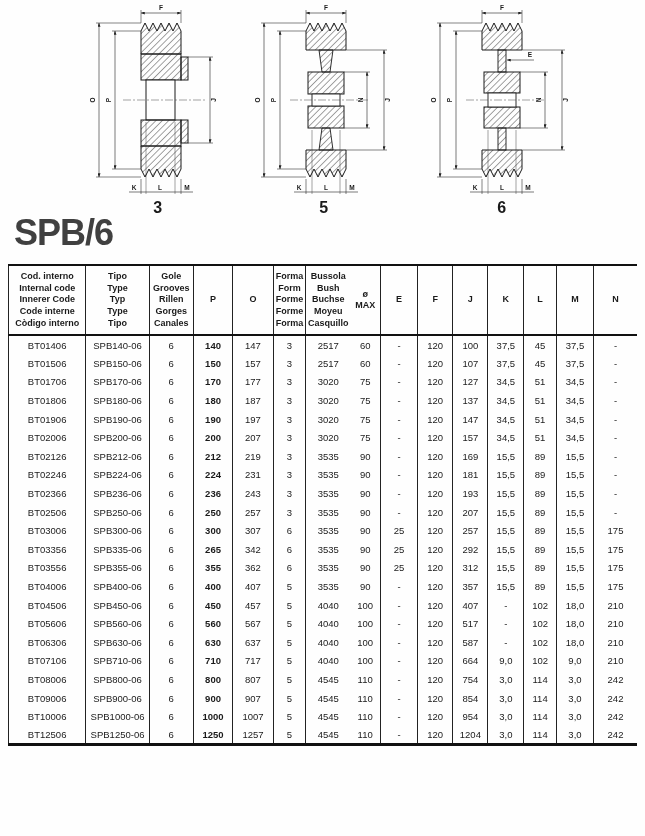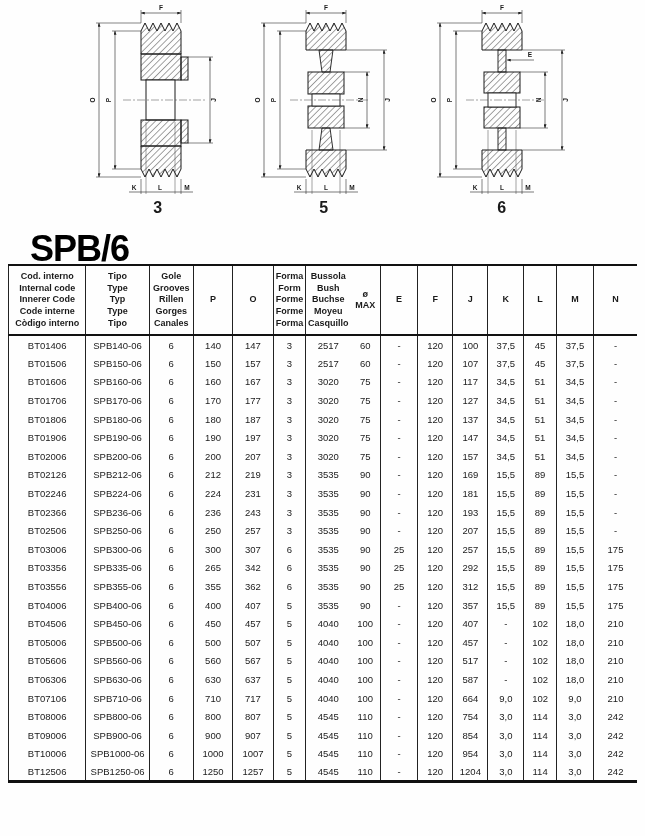--- a/index.html
+++ b/index.html
@@ -26,21 +26,21 @@
   }
   .dim-letter {
     font-family: "Liberation Sans", sans-serif;
     font-size: 6.5px; font-weight: bold; fill: #1a1a1a;
   }
 
   
   .page-title {
     position: absolute; top: 212px; left: 14px;
     font-size: 36px; font-weight: bold; letter-spacing: -1px;
-    margin: 16px; color: #000000;
+    margin: 0; color: #404040;
   }
 
   
   .spec-table-wrap { position: absolute; top: 264px; left: 8px; width: 629px; }
   table.spec {
     border-collapse: collapse; table-layout: fixed; width: 629px;
   }
   table.spec thead tr {
     border-top: 2px solid #111;
     border-bottom: 2px solid #111;
@@ -53,21 +53,21 @@
   }
   table.spec th:first-child, table.spec td:first-child { border-left: 1px solid #222; }
   
   table.spec th:nth-child(7), table.spec td:nth-child(7) { border-right: none; }
   table.spec th:last-child, table.spec td:last-child { border-right: none; }
   table.spec th {
     font-size: 9px; font-weight: bold; line-height: 1.3;
     padding: 5px 1px;
   }
   table.spec td { font-size: 9.5px; height: 18.6px; }
-  table.spec td.bold { font-weight: normal; }
+  table.spec td.bold { font-weight: bold; }
 
   col.c1 { width: 12.3%; } col.c2 { width: 10.1%; } col.c3 { width: 7.0%; }
   col.c4 { width: 6.3%; }  col.c5 { width: 6.4%; }  col.c6 { width: 5.2%; }
   col.c7 { width: 7.1%; }  col.c8 { width: 4.8%; }  col.c9 { width: 5.9%; }
   col.c10 { width: 5.6%; } col.c11 { width: 5.6%; } col.c12 { width: 5.7%; }
   col.c13 { width: 5.2%; } col.c14 { width: 5.9%; } col.c15 { width: 6.9%; }
 </style>
 </head>
 <body>
 
@@ -378,37 +378,20 @@
           <td>60</td>
           <td>-</td>
           <td>120</td>
           <td>107</td>
           <td>37,5</td>
           <td>45</td>
           <td>37,5</td>
           <td>-</td>
         </tr>
         <tr>
-          <td>BT01606</td>
-          <td>SPB160-06</td>
-          <td>6</td>
-          <td class="bold">160</td>
-          <td>167</td>
-          <td>3</td>
-          <td>3020</td>
-          <td>75</td>
-          <td>-</td>
-          <td>120</td>
-          <td>117</td>
-          <td>34,5</td>
-          <td>51</td>
-          <td>34,5</td>
-          <td>-</td>
-        </tr>
-        <tr>
           <td>BT01706</td>
           <td>SPB170-06</td>
           <td>6</td>
           <td class="bold">170</td>
           <td>177</td>
           <td>3</td>
           <td>3020</td>
           <td>75</td>
           <td>-</td>
           <td>120</td>
@@ -610,37 +593,20 @@
           <td>SPB450-06</td>
           <td>6</td>
           <td class="bold">450</td>
           <td>457</td>
           <td>5</td>
           <td>4040</td>
           <td>100</td>
           <td>-</td>
           <td>120</td>
           <td>407</td>
-          <td>-</td>
-          <td>102</td>
-          <td>18,0</td>
-          <td>210</td>
-        </tr>
-        <tr>
-          <td>BT05006</td>
-          <td>SPB500-06</td>
-          <td>6</td>
-          <td class="bold">500</td>
-          <td>507</td>
-          <td>5</td>
-          <td>4040</td>
-          <td>100</td>
-          <td>-</td>
-          <td>120</td>
-          <td>457</td>
           <td>-</td>
           <td>102</td>
           <td>18,0</td>
           <td>210</td>
         </tr>
         <tr>
           <td>BT05606</td>
           <td>SPB560-06</td>
           <td>6</td>
           <td class="bold">560</td>

